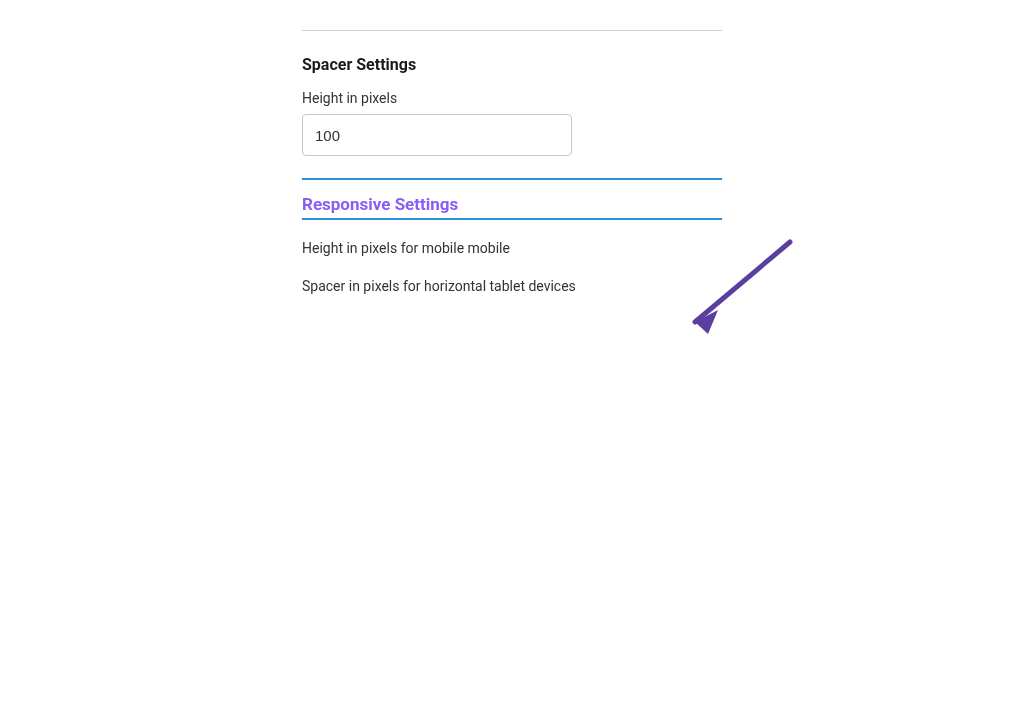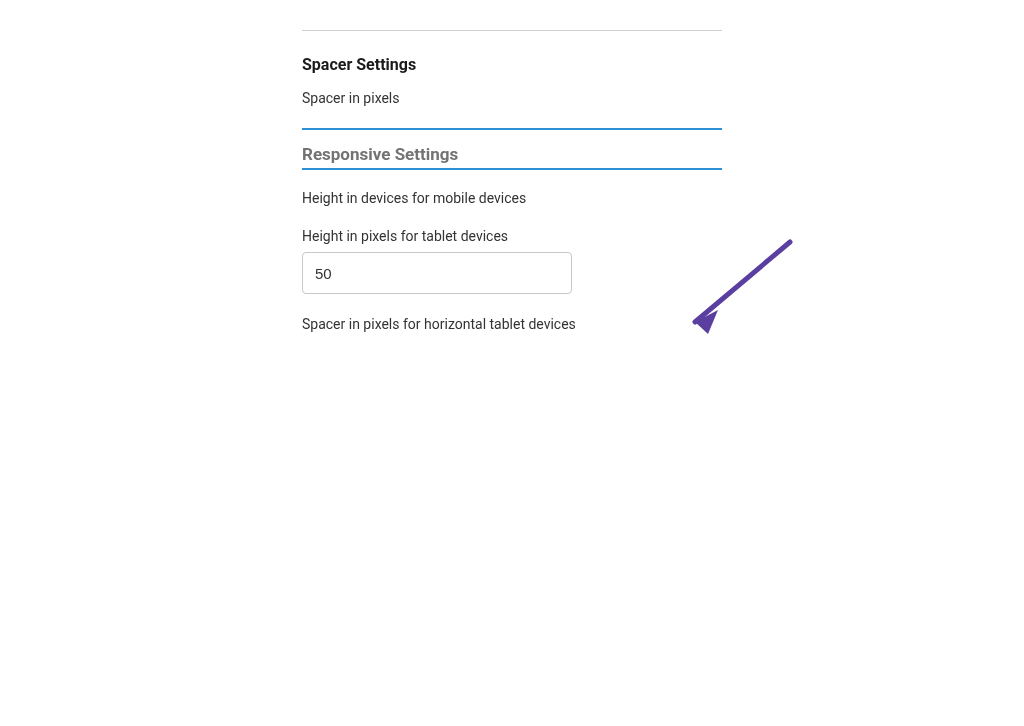--- a/index.html
+++ b/index.html
@@ -77,21 +77,21 @@
     .responsive-section-wrapper {
       border-top: 2.5px solid #2d8fd4;
       border-bottom: 2.5px solid #2d8fd4;
       padding: 14px 0 4px 0;
       margin-bottom: 4px;
     }
 
     .responsive-section-title {
       font-size: 17px;
       font-weight: 700;
-      color: #737373;
+      color: #8b5cf6;
       margin-bottom: 0;
     }
 
     .responsive-fields {
       padding-top: 16px;
     }
 
     
     .arrow-annotation {
       position: absolute;
@@ -112,38 +112,35 @@
 <div class="page-container">
 
   <div class="settings-panel">
 
     <div class="top-divider"></div>
 
     <div class="spacer-section">
       <div class="section-title">Spacer Settings</div>
 
       <div class="field-group">
-        <div class="field-label">Spacer in pixels</div>
+        <div class="field-label">Height in pixels</div>
+        <input class="text-input" type="text" value="100" style="">
       </div>
     </div>
 
     <div class="responsive-section-wrapper">
       <div class="responsive-section-title">Responsive Settings</div>
     </div>
 
     <div class="responsive-fields">
 
       <div class="field-group">
-        <div class="field-label">Height in devices for mobile devices</div>
+        <div class="field-label">Height in pixels for mobile mobile</div>
       </div>
 
-      <div class="field-group">
-        <div class="field-label">Height in pixels for tablet devices</div>
-        <input class="text-input" type="text" value="50" style="">
-      </div>
 
       <div class="field-group">
         <div class="field-label">Spacer in pixels for horizontal tablet devices</div>
       </div>
 
     </div>
 
   </div>
 
   <div class="arrow-annotation">

